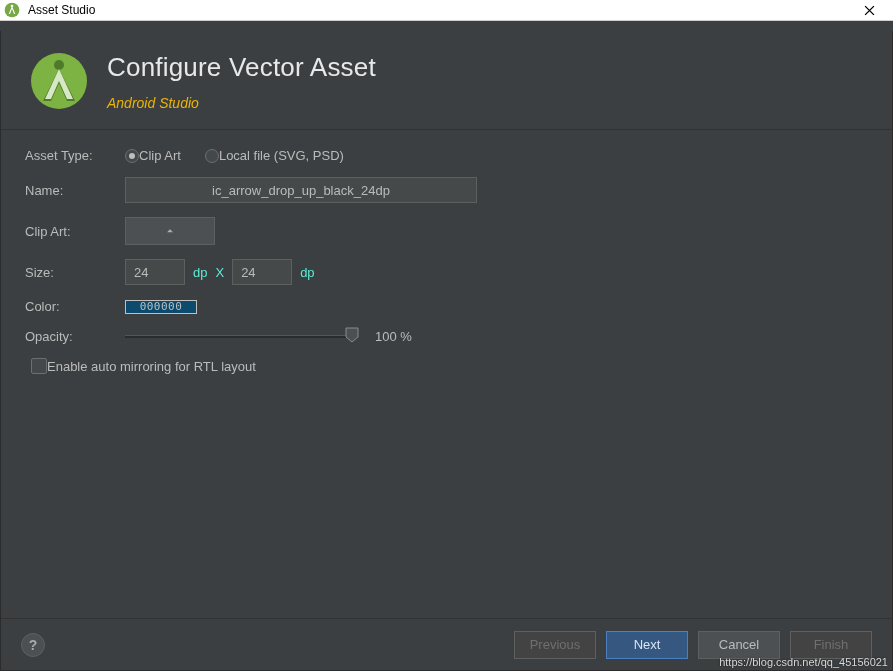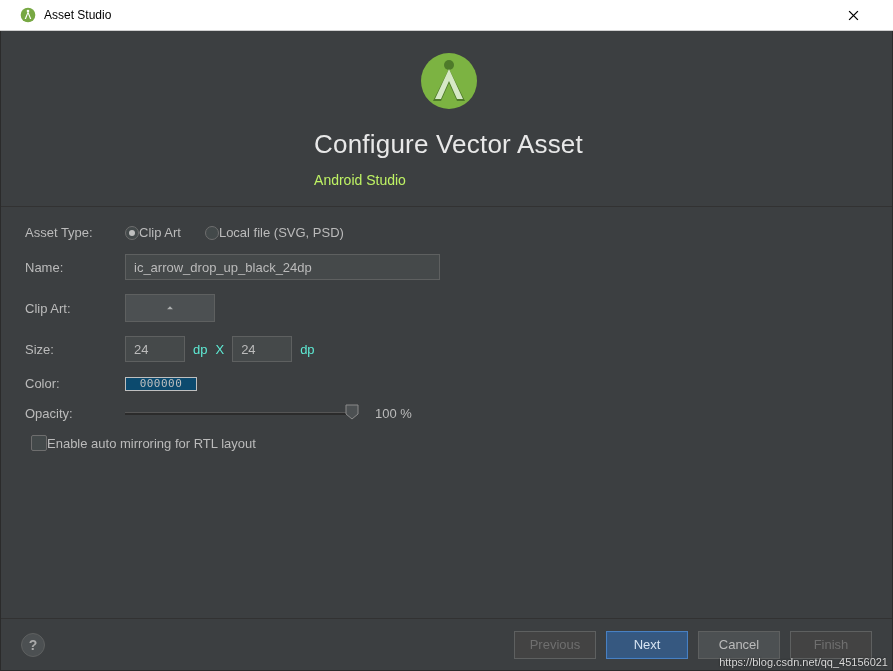--- a/index.html
+++ b/index.html
@@ -1,25 +1,25 @@
 <!DOCTYPE html>
 <html><head>
 <meta charset="utf-8">
 <style>
   * { box-sizing: border-box; margin: 0; padding: 0; font-family: "Segoe UI", Arial, sans-serif; }
   html, body { width: 893px; height: 671px; overflow: hidden; background: #3c3f41; }
 
   
   .titlebar {
-    height: 31px;
+    height: 21px;
     background: #ffffff;
     border-bottom: 1px solid #cfcfcf;
     display: flex;
     align-items: center;
-    padding: 0 20px;
+    padding: 0 4px;
   }
   .titlebar .app-icon { width: 16px; height: 16px; margin-right: 8px; }
   .titlebar .title { flex: 1; font-size: 12px; color: #000; }
   .titlebar .close { width: 40px; height: 30px; display: flex; align-items: center; justify-content: center; }
   .titlebar .close svg { stroke: #000; }
 
   .window-body {
     position: absolute;
     left: 0; top: 31px; right: 0; bottom: 0;
     background: #3c3f41;
@@ -30,25 +30,24 @@
     flex-direction: column;
     color: #bbbbbb;
   }
 
   
   .header {
     display: flex;
     align-items: center;
     padding: 20px 24px 18px 28px;
     gap: 18px;
-    flex-direction: column;
   }
   .header .logo { width: 60px; height: 60px; flex-shrink: 0; }
   .header h1 { color: #e8e8e8; font-weight: 400; font-size: 26px; letter-spacing: 0.2px; }
-  .header .sub { color: #bef264; font-size: 14px; margin-top: 12px; }
+  .header .sub { color: #eab308; font-size: 14px; margin-top: 12px; font-style: italic; }
 
   .sep { height: 1px; background: #323232; margin: 0; }
 
   
   .main {
     flex: 1;
     display: flex;
     padding: 18px 24px 8px 24px;
     gap: 30px;
   }
@@ -73,21 +72,21 @@
   
   .textfield {
     background: #45494a;
     border: 1px solid #5e6060;
     color: #bbbbbb;
     height: 26px;
     padding: 0 8px;
     font-size: 13px;
     outline: none;
   }
-  .name-field { width: 315px; }
+  .name-field { width: 352px; text-align: center; }
 
   
   .clipart-btn {
     width: 90px; height: 28px;
     background: #4c5052;
     border: 1px solid #5e6060;
     display: flex; align-items: center; justify-content: center;
     cursor: pointer;
   }
   .clipart-btn svg { fill: #aeb0b0; }

